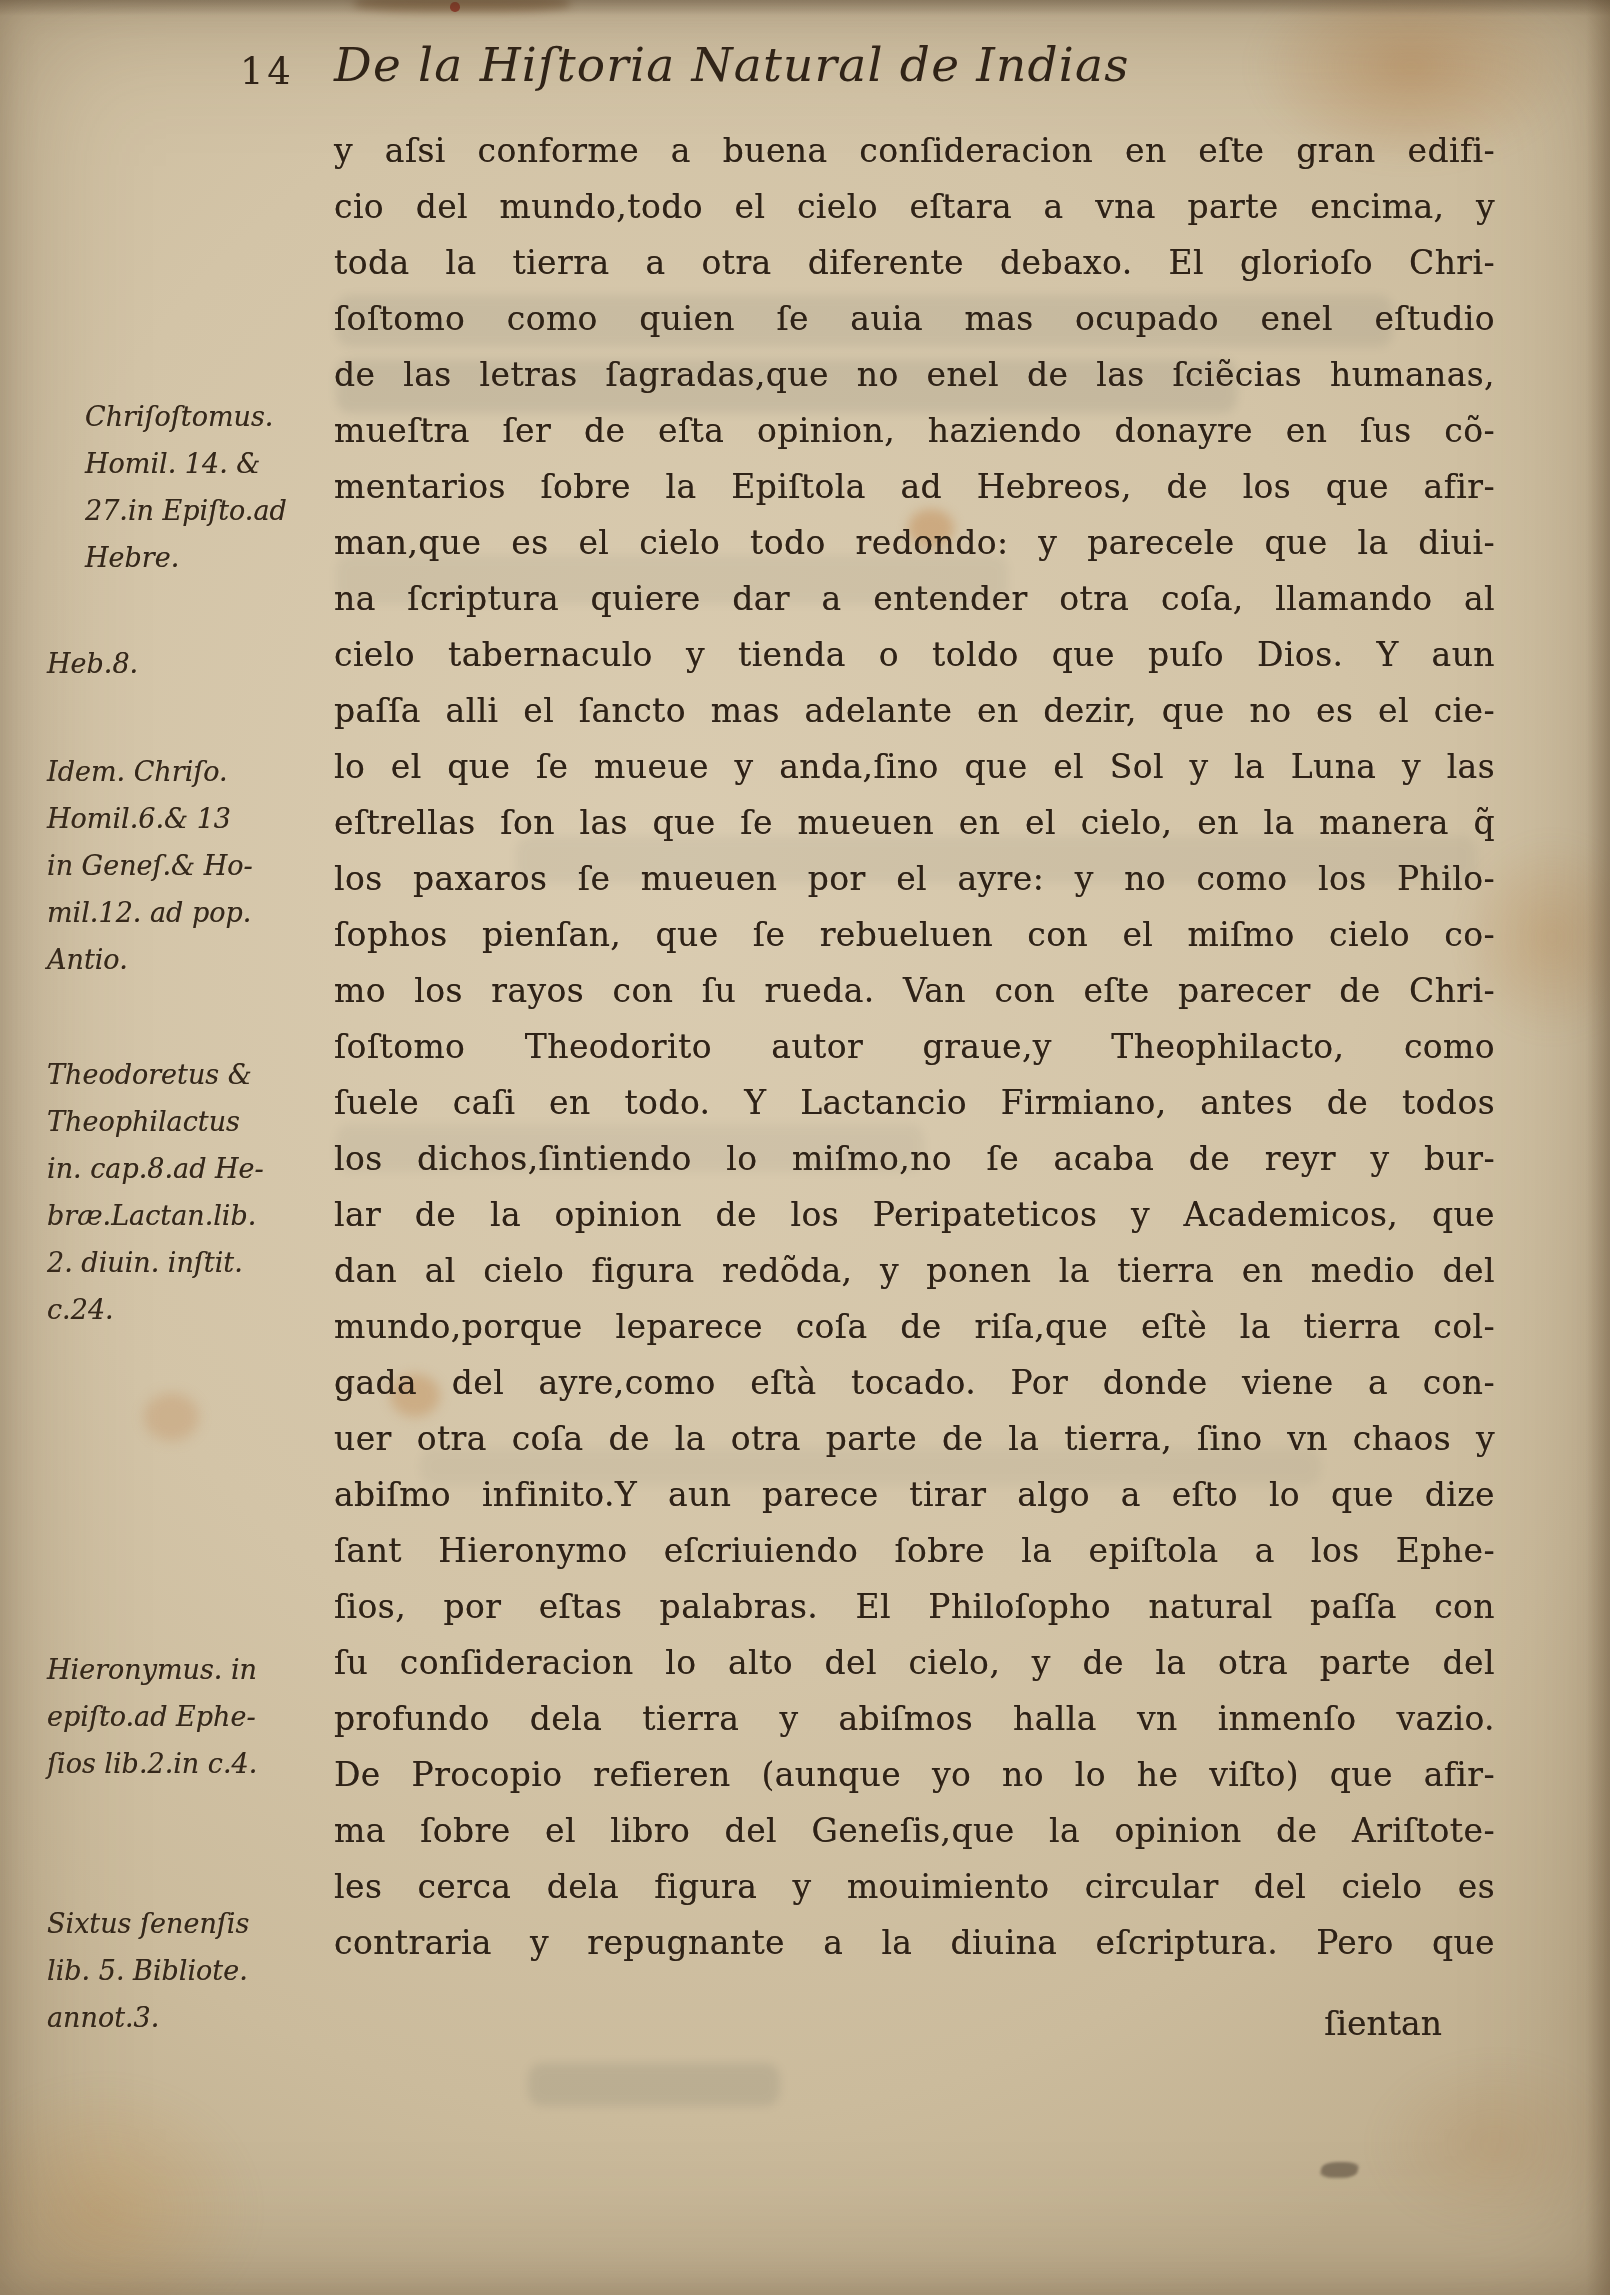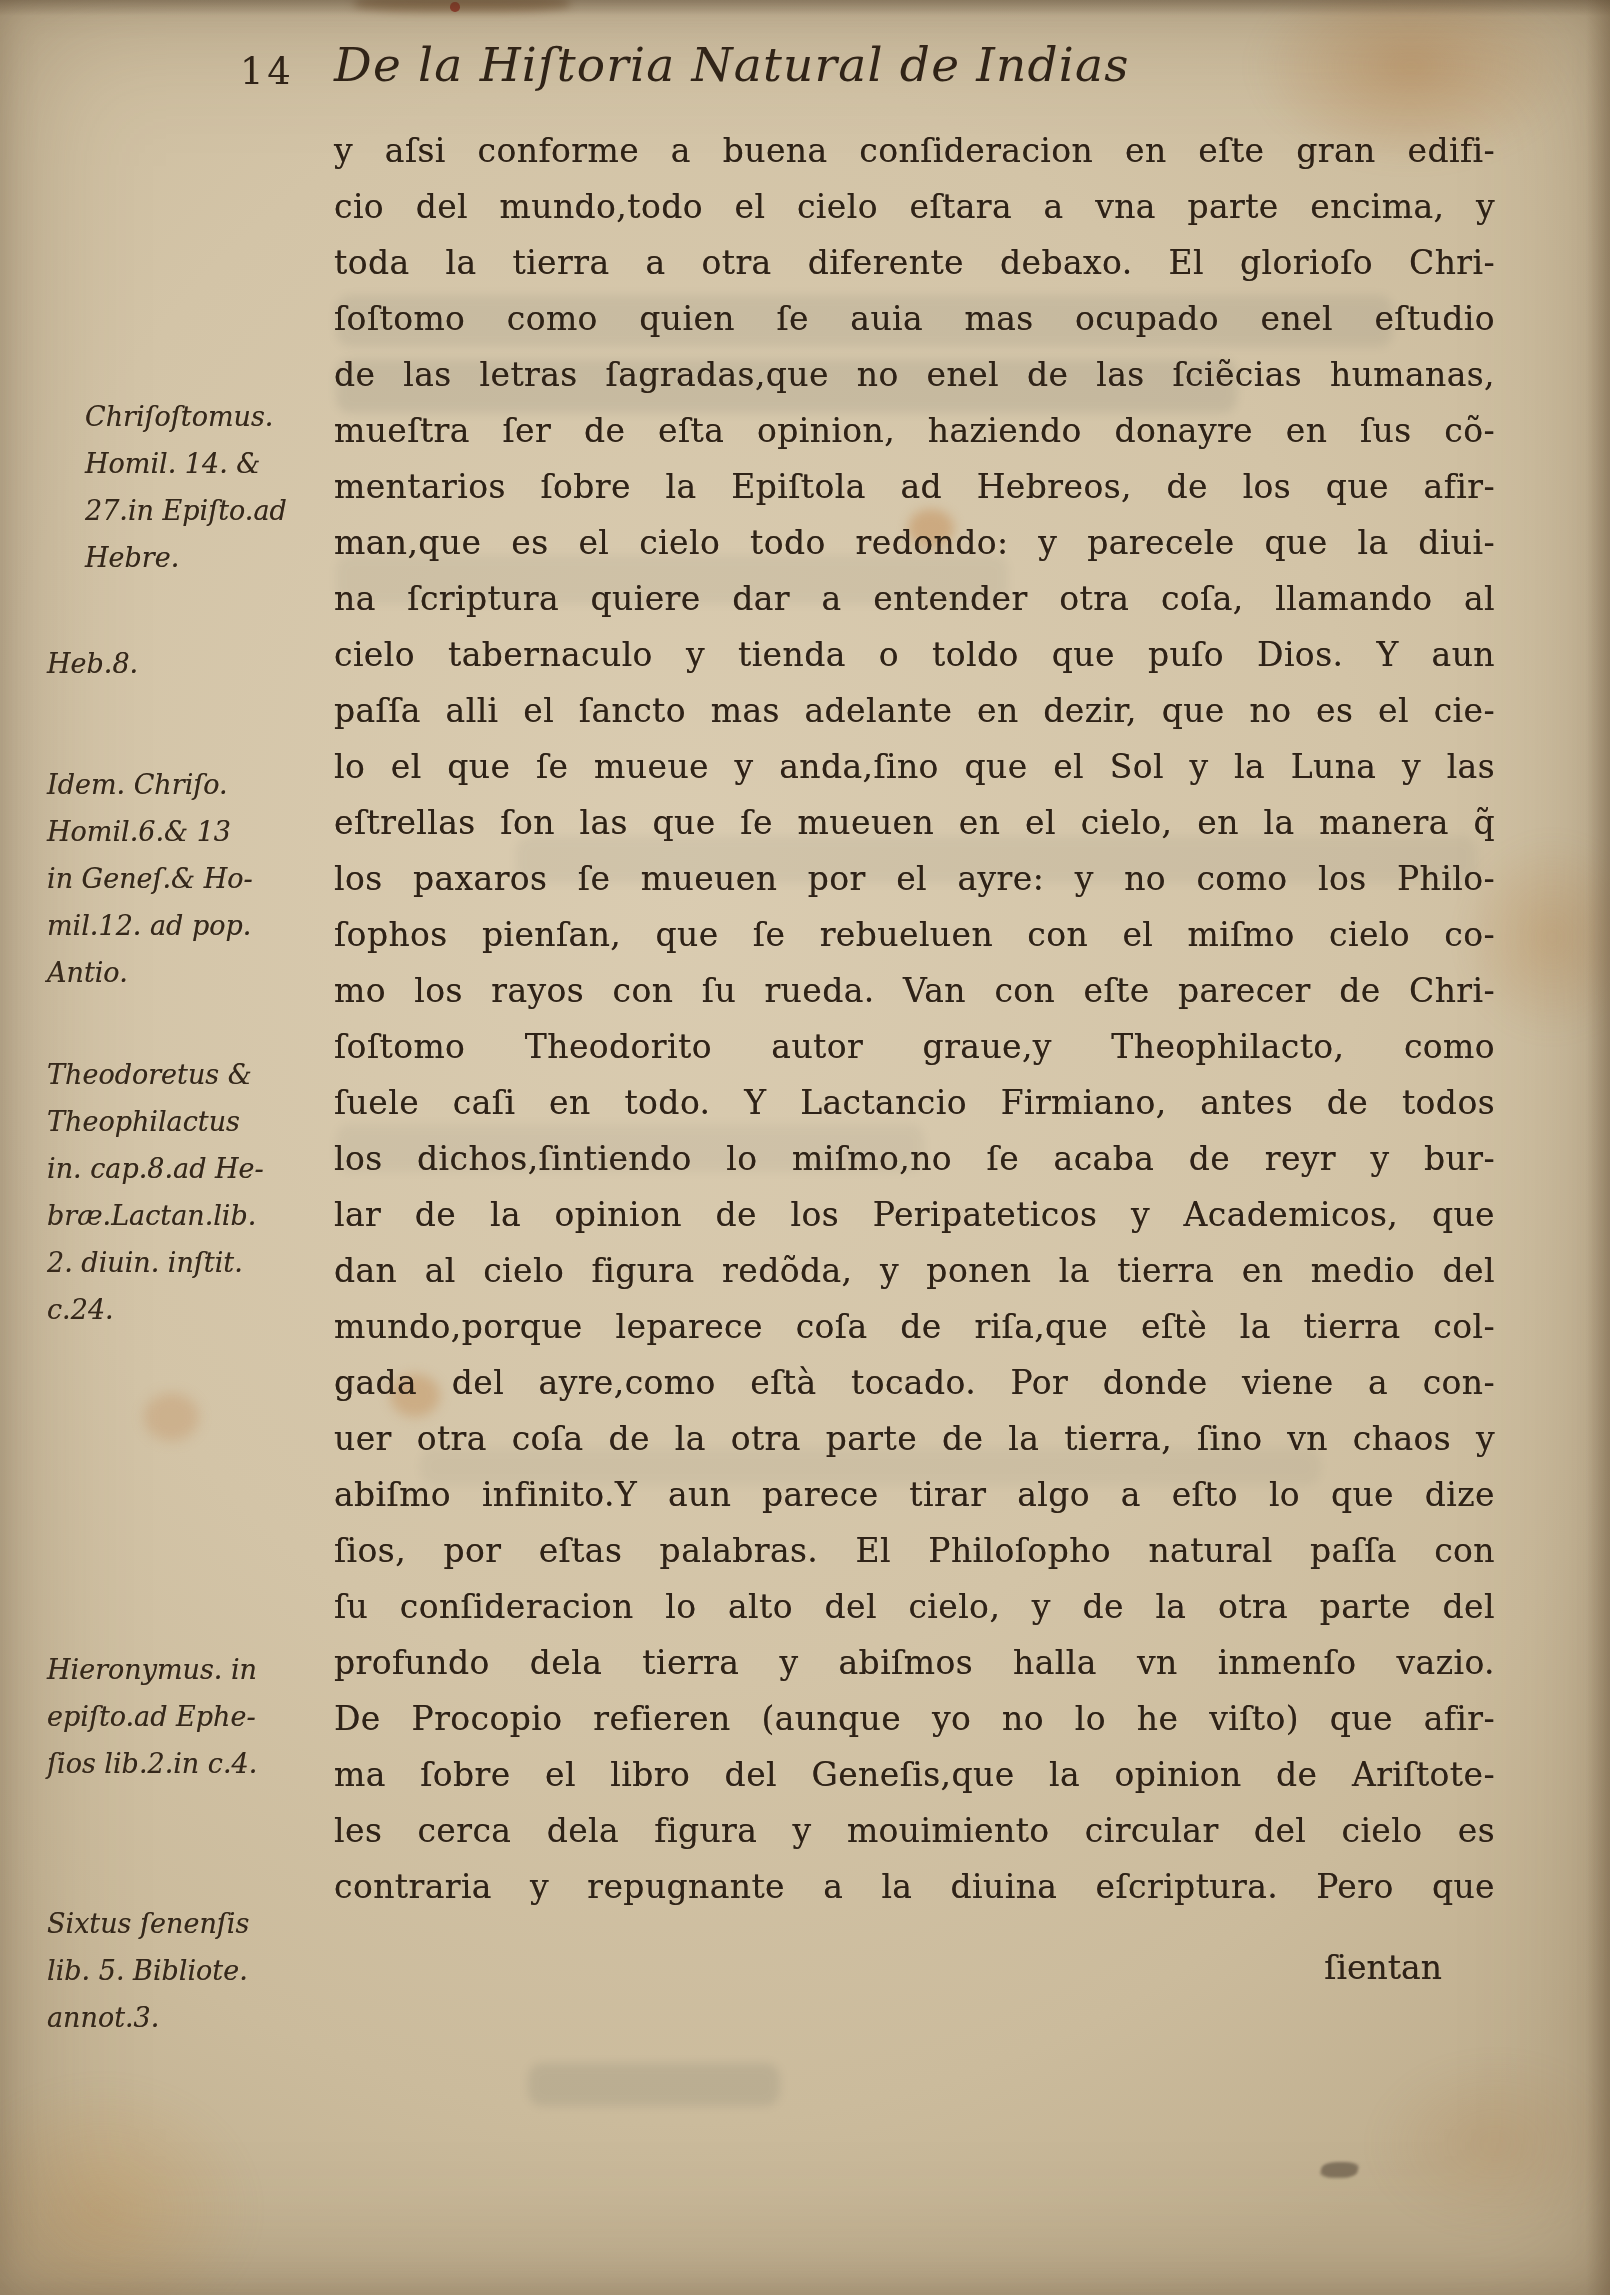--- a/index.html
+++ b/index.html
@@ -115,21 +115,21 @@
   <div id="margin-notes">
       <div class="margin-note" style="top: 393px; margin-left: 38px;">
         <div class="margin-line">Chriſoſtomus.</div>
         <div class="margin-line">Homil. 14. &amp;</div>
         <div class="margin-line">27.in Epiſto.ad</div>
         <div class="margin-line">Hebre.</div>
       </div>
       <div class="margin-note" style="top: 640px;">
         <div class="margin-line">Heb.8.</div>
       </div>
-      <div class="margin-note" style="top: 748px; margin-top: 13px;">
+      <div class="margin-note" style="top: 748px;">
         <div class="margin-line">Idem. Chriſo.</div>
         <div class="margin-line">Homil.6.&amp; 13</div>
         <div class="margin-line">in Geneſ.&amp; Ho-</div>
         <div class="margin-line">mil.12. ad pop.</div>
         <div class="margin-line">Antio.</div>
       </div>
       <div class="margin-note" style="top: 1051px;">
         <div class="margin-line">Theodoretus &amp;</div>
         <div class="margin-line">Theophilactus</div>
         <div class="margin-line">in. cap.8.ad He-</div>
@@ -168,20 +168,21 @@
       <div class="line">mo los rayos con ſu rueda. Van con eſte parecer de Chri-</div>
       <div class="line">ſoſtomo Theodorito autor graue,y Theophilacto, como</div>
       <div class="line">ſuele caſi en todo. Y Lactancio Firmiano, antes de todos</div>
       <div class="line">los dichos,ſintiendo lo miſmo,no ſe acaba de reyr y bur-</div>
       <div class="line">lar de la opinion de los Peripateticos y Academicos, que</div>
       <div class="line">dan al cielo figura redõda, y ponen la tierra en medio del</div>
       <div class="line">mundo,porque leparece coſa de riſa,que eſtè la tierra col-</div>
       <div class="line">gada del ayre,como eſtà tocado. Por donde viene a con-</div>
       <div class="line">uer otra coſa de la otra parte de la tierra, ſino vn chaos y</div>
       <div class="line">abiſmo infinito.Y aun parece tirar algo a eſto lo que dize</div>
+      <div class="line">ſant Hieronymo eſcriuiendo ſobre la epiſtola a los Ephe-</div>
       <div class="line">ſios, por eſtas palabras. El Philoſopho natural paſſa con</div>
       <div class="line">ſu conſideracion lo alto del cielo, y de la otra parte del</div>
       <div class="line">profundo dela tierra y abiſmos halla vn inmenſo vazio.</div>
       <div class="line">De Procopio refieren (aunque yo no lo he viſto) que afir-</div>
       <div class="line">ma ſobre el libro del Geneſis,que la opinion de Ariſtote-</div>
       <div class="line">les cerca dela figura y mouimiento circular del cielo es</div>
       <div class="line">contraria y repugnante a la diuina eſcriptura. Pero que</div>
       <div class="catchword-row"><span>ſientan</span></div>
     </div>
 

